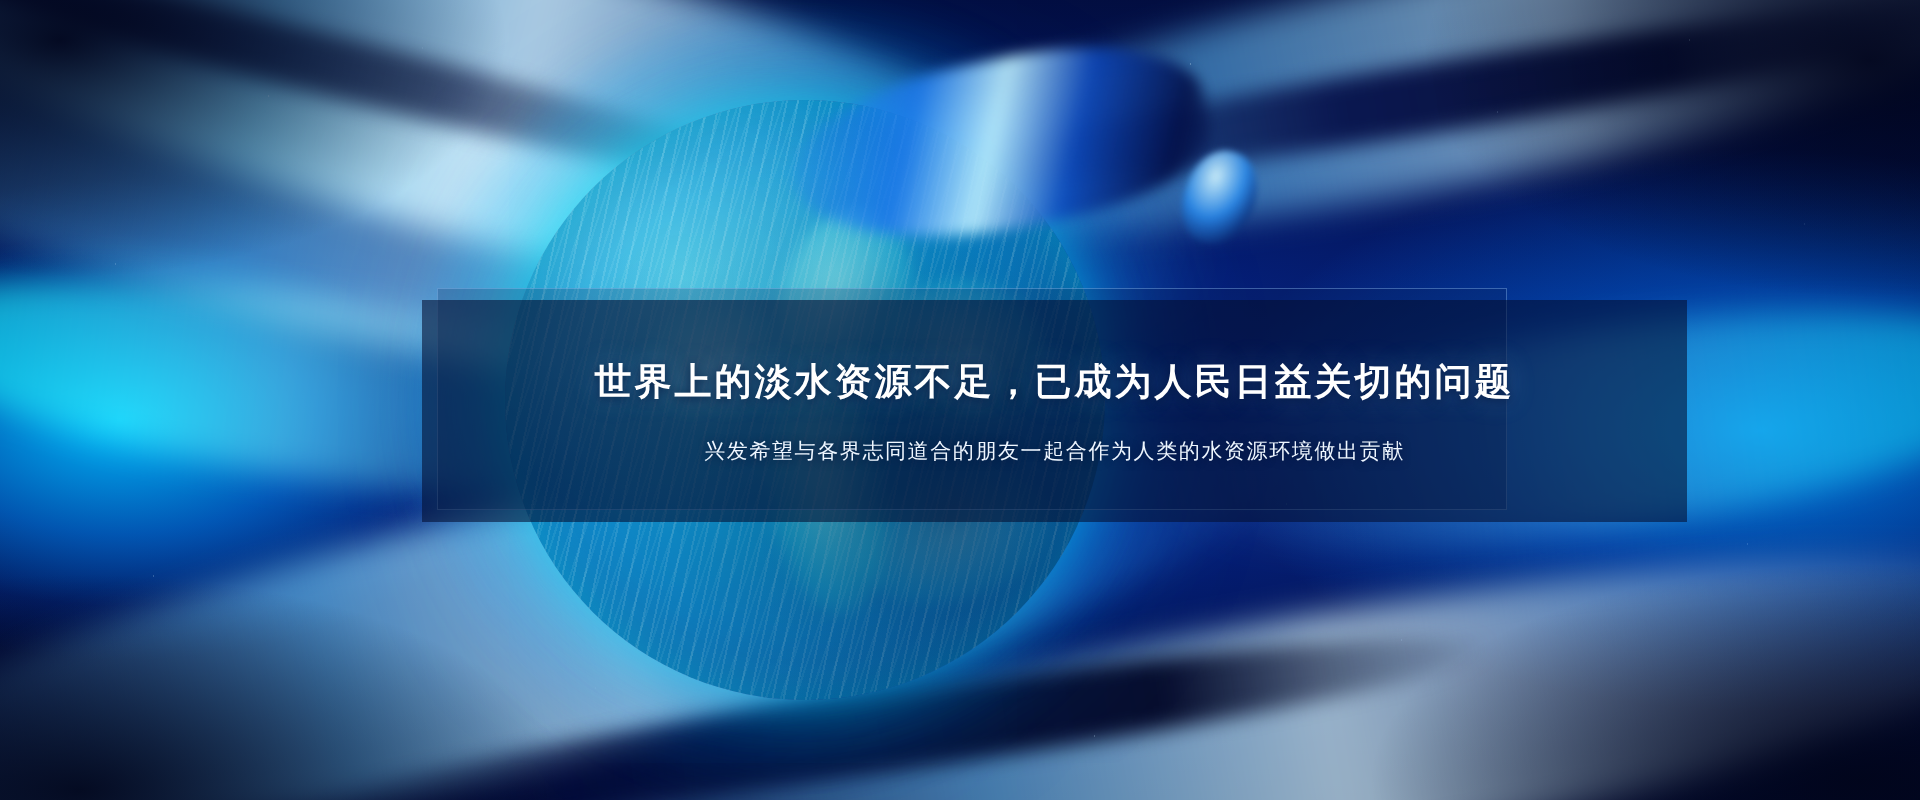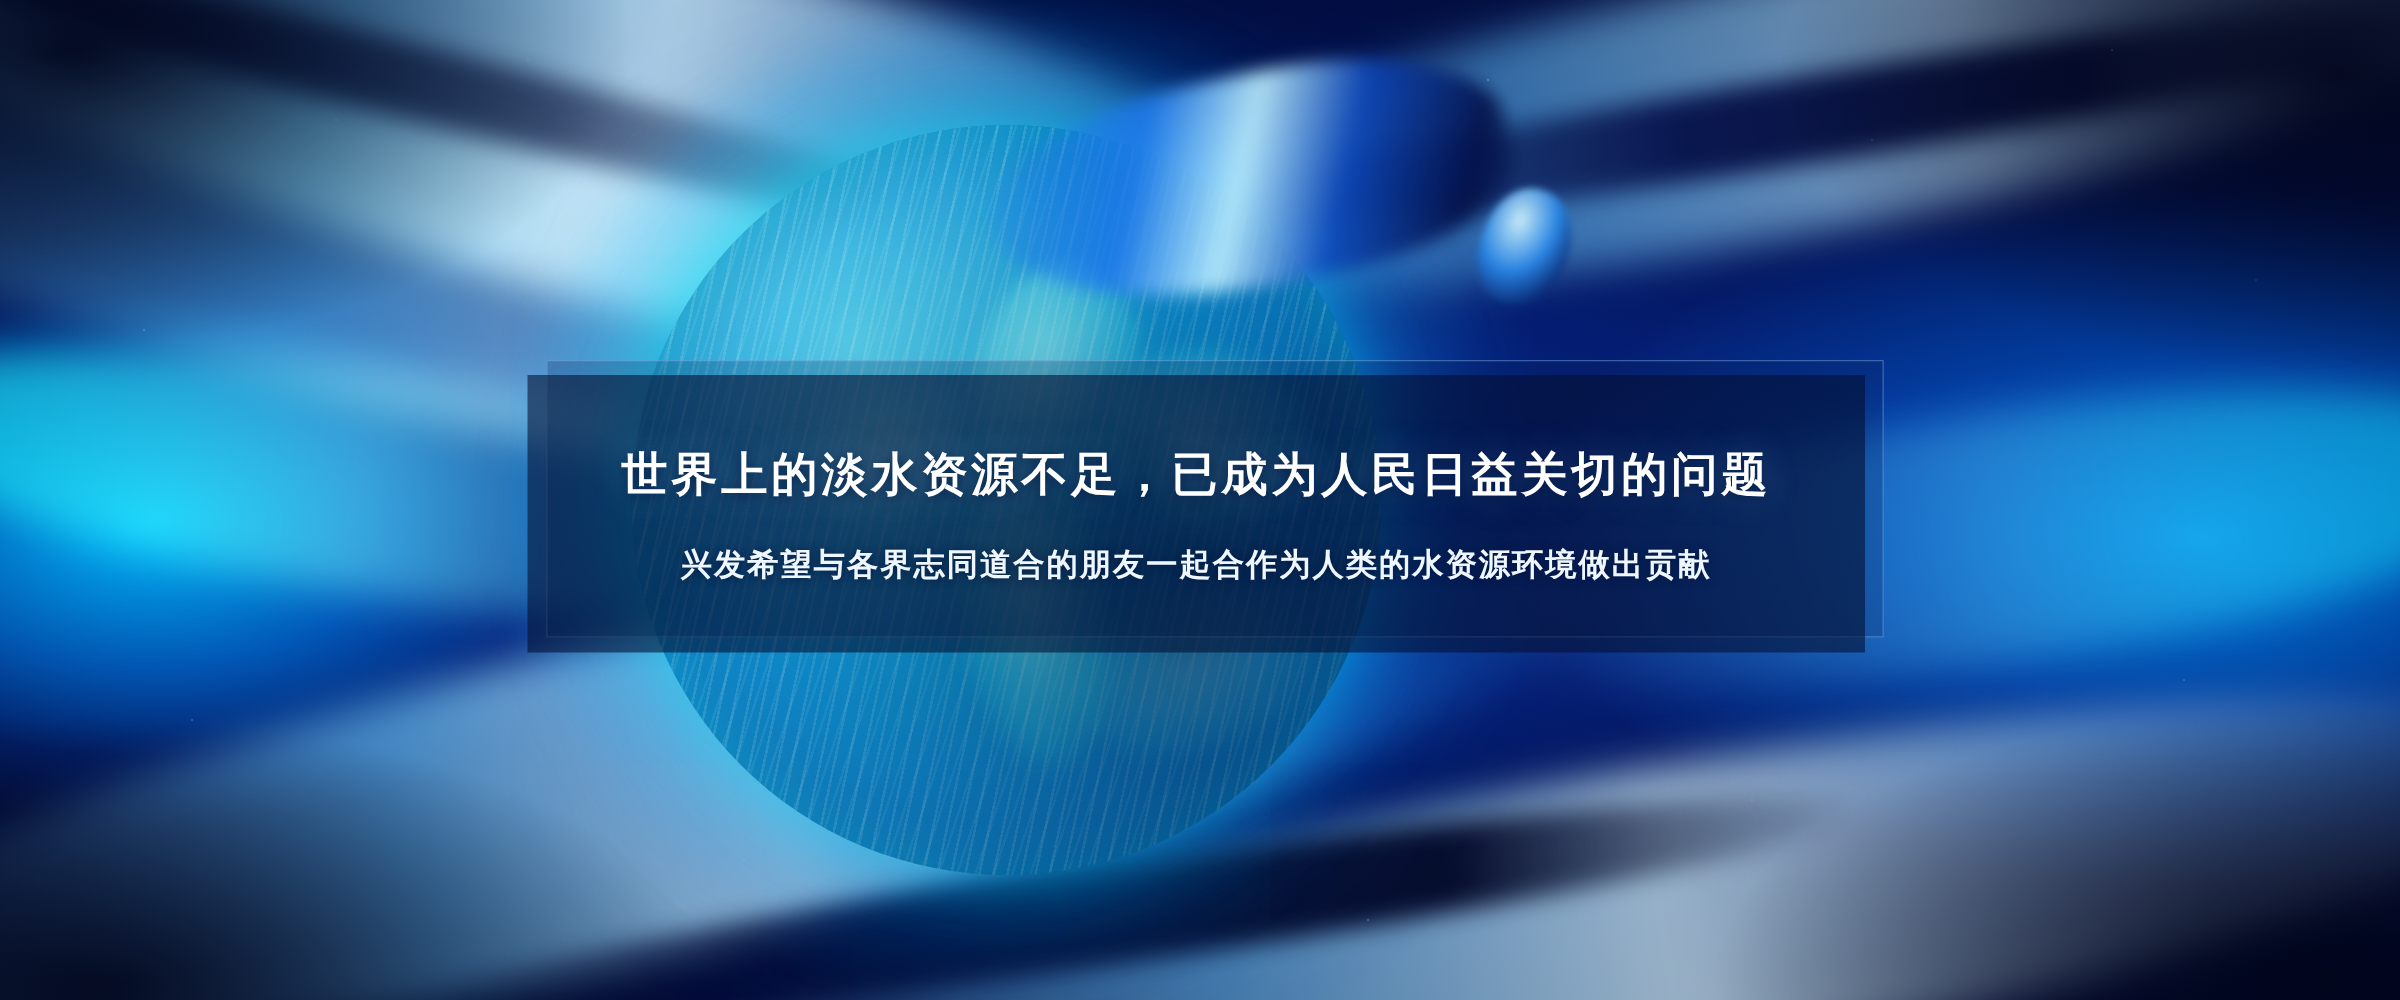--- a/index.html
+++ b/index.html
@@ -144,34 +144,34 @@
     filter:blur(3px); transform:rotate(18deg);
   }
 
   
   .panel-outer{
     position:absolute; left:437px; top:288px; width:1070px; height:222px;
     border:1px solid rgba(150,200,255,.38);
     background:rgba(10,30,80,.22);
   }
   .panel-inner{
-    position:absolute; left:422px; top:300px; width:1070px; height:222px;
+    position:absolute; left:422px; top:300px; width:1265px; height:222px;
     background:rgba(3,14,48,.58);
     display:flex; flex-direction:column; align-items:center; justify-content:center;
   }
   .headline{
     color:#ffffff;
     font-size:37px; font-weight:700; letter-spacing:3px;
     text-shadow:0 2px 10px rgba(0,20,60,.85), 0 0 26px rgba(120,200,255,.35);
     white-space:nowrap;
   }
   .subline{
     margin-top:30px;
     color:#eef6ff;
-    font-size:25px; font-weight:700; letter-spacing:1.6px;
+    font-size:21px; font-weight:400; letter-spacing:1.6px;
     text-shadow:0 1px 8px rgba(0,20,60,.85);
     white-space:nowrap;
   }
 </style>
 </head>
 <body>
 
 <div class="stage">
 
   <div class="streaks">

